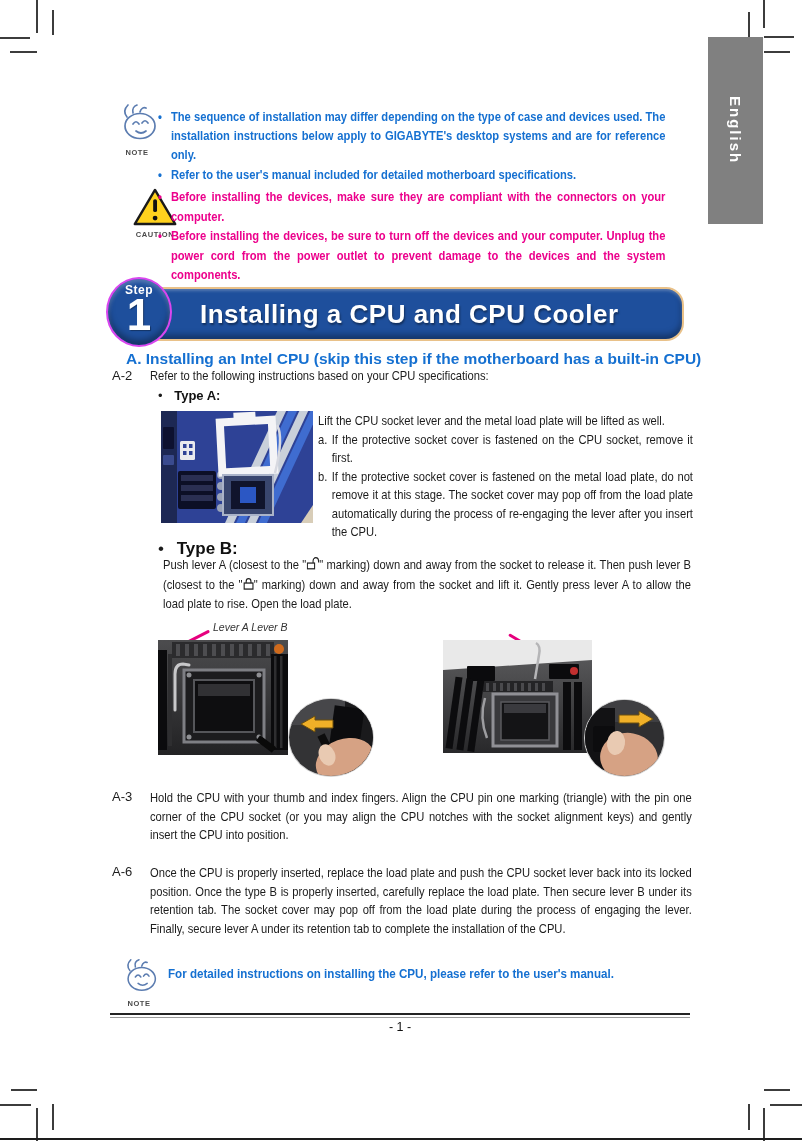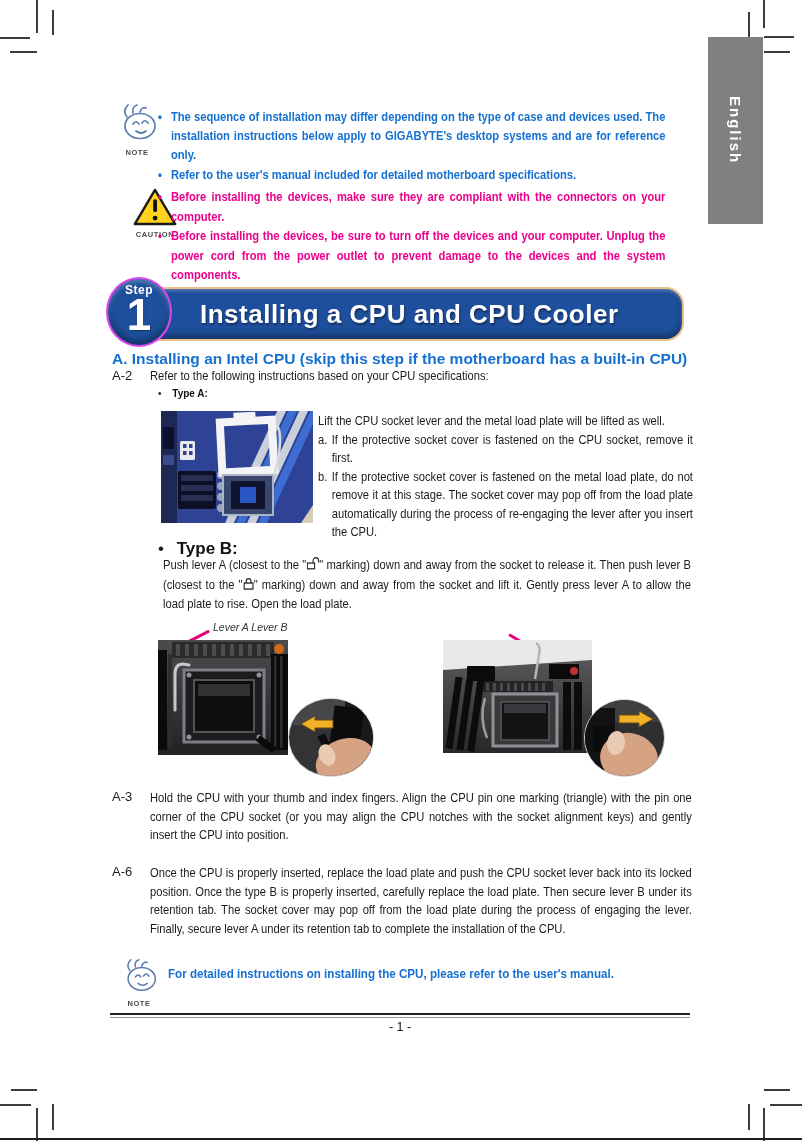--- a/index.html
+++ b/index.html
@@ -136,26 +136,26 @@
   <div class="abs" style="left:106px;top:277px;width:580px;height:74px;">
     <div class="banner-bar">
       <span class="banner-title">Installing a CPU and CPU Cooler</span>
     </div>
     <div class="step-circle">
       <span class="step-word">Step</span>
       <span class="step-num">1</span>
     </div>
   </div>
 
-  <div class="abs h-blue" style="left:112px;top:350px;text-align:center;">A. Installing an Intel CPU (skip this step if the motherboard has a built-in CPU)</div>
+  <div class="abs h-blue" style="left:126px;top:350px;text-align:center;">A. Installing an Intel CPU (skip this step if the motherboard has a built-in CPU)</div>
 
   <div class="abs lbl" style="left:112px;top:368px;">A-2</div>
   <div class="abs lbl cond" style="left:150px;top:368px;width:620px;white-space:nowrap;">Refer to the following instructions based on your CPU specifications:</div>
 
-  <div class="abs" style="left:158px;top:388px;font-size:10px;">
+  <div class="abs" style="left:158px;top:388px;font-size:13px;">
     <span style="margin-right:8px;">•</span>
     <span class="boldblk">Type A:</span>
   </div>
 
   <div class="photo-frame" style="left:161px;top:411px;width:152px;height:112px;">
     <svg width="152" height="112" viewBox="0 0 152 112">
       <rect width="152" height="112" fill="#2e4296"></rect>
       <rect x="0" y="0" width="16" height="112" fill="#1d2854"></rect>
       <rect x="2" y="16" width="11" height="22" rx="1" fill="#0d1130"></rect>
       <rect x="2" y="44" width="11" height="10" rx="1" fill="#3a4b8f"></rect>

